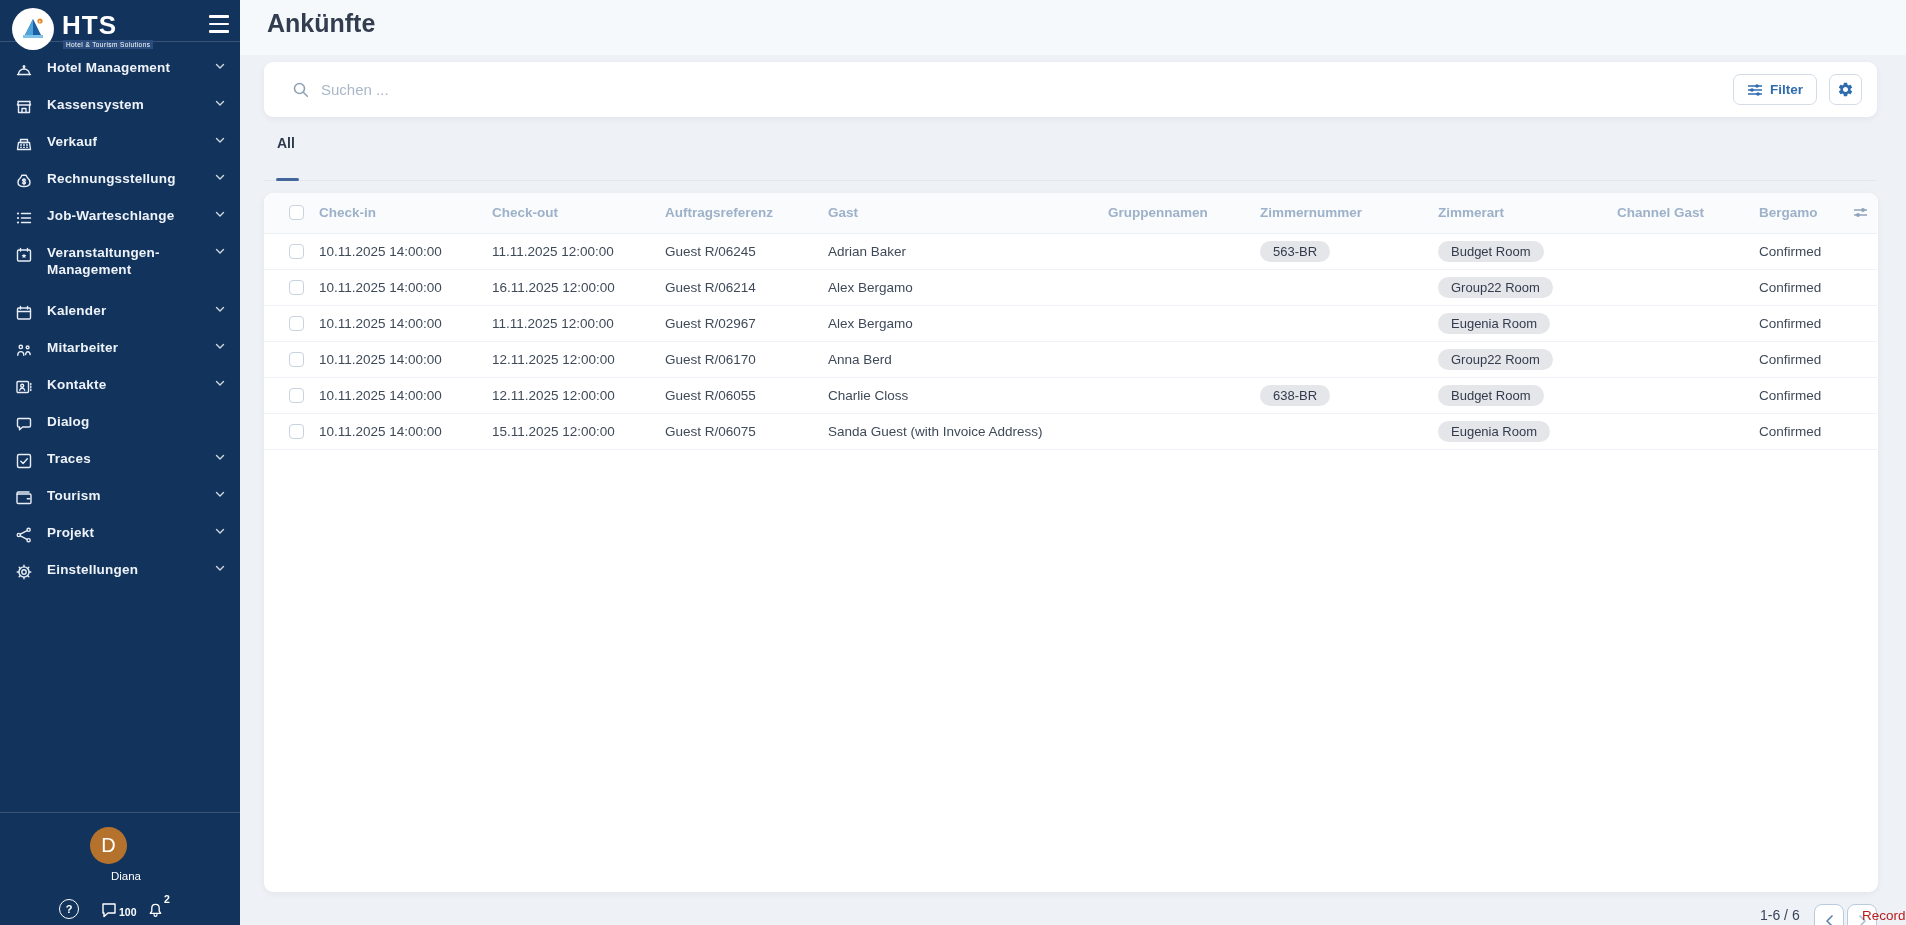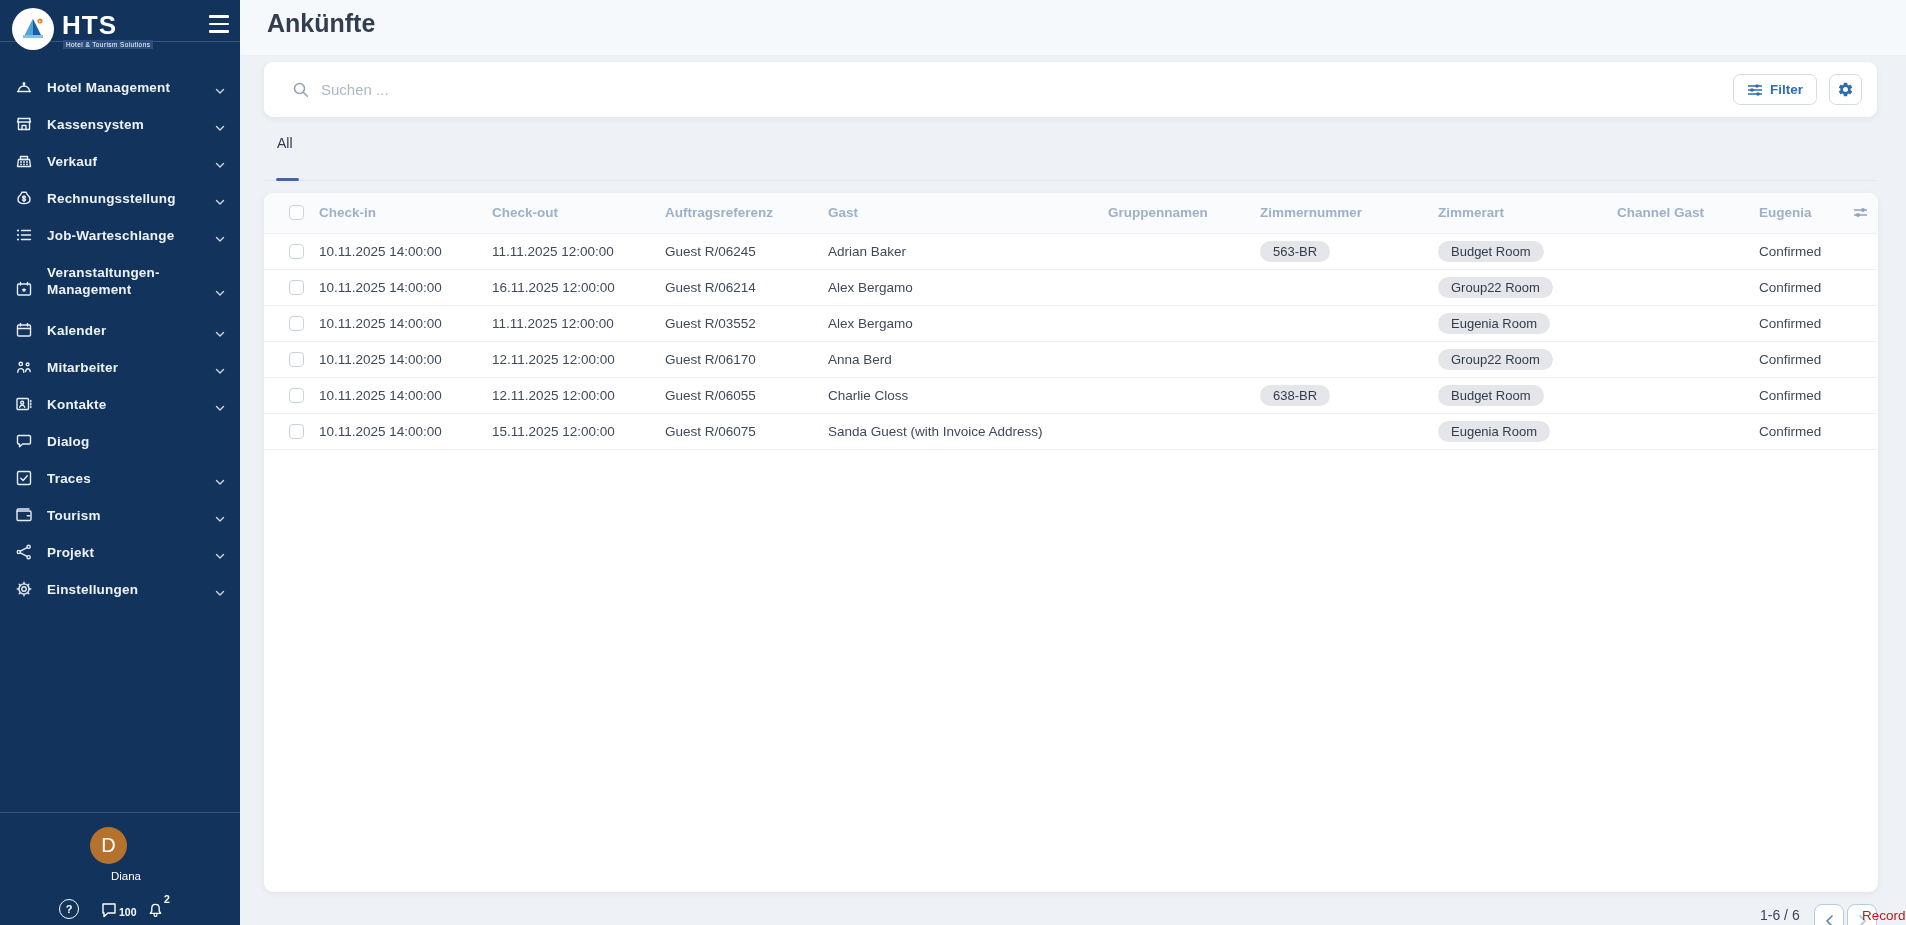--- a/index.html
+++ b/index.html
@@ -15,21 +15,21 @@
   .logo-mark { width:26px; height:26px; }
   .logo-text { position:absolute; left:62px; top:12px; font-size:26px; font-weight:700;
     letter-spacing:1px; color:#fff; line-height:1; }
   .logo-tag { position:absolute; left:63px; top:40px; font-size:6.5px; letter-spacing:.4px;
     color:#fff; background:#2a4d7d; padding:1px 3px; }
   .hamburger { position:absolute; right:8px; top:13px; width:26px; height:22px;
     display:flex; flex-direction:column; justify-content:space-between; padding:2px 3px; cursor:pointer; }
   .hamburger span { display:block; height:2.6px; background:#fff; border-radius:1px; }
 
   .menu { position:absolute; top:60px; left:0; right:0; }
-  .mi { display:flex; align-items:flex-end; min-height:37px; padding:0 14px 0 14px; cursor:pointer; }
+  .mi { display:flex; align-items:flex-start; min-height:37px; padding:0 14px 0 14px; cursor:pointer; }
   .mi-ic { width:20px; height:20px; flex:0 0 20px; margin-right:13px; display:flex; align-items:center; }
   .mi-ic svg { stroke:#e9eef6; fill:none; stroke-width:1.4; stroke-linecap:round; stroke-linejoin:round; }
   .mi-lb { flex:1; font-size:13.5px; font-weight:600; letter-spacing:.2px; line-height:1.25; padding-right:6px; }
   .mi-ch { flex:0 0 12px; opacity:.8; }
   .mi.two-line { min-height:54px; margin-bottom:4px; }
 
   .sb-divider { position:absolute; left:0; right:0; top:812px; height:1px; background:rgba(255,255,255,.16); }
   .avatar { position:absolute; left:90px; top:827px; width:37px; height:37px; border-radius:50%;
     background:#b5722c; color:#fff; font-size:20px; font-weight:400;
     display:flex; align-items:center; justify-content:center; cursor:pointer; }
@@ -57,21 +57,21 @@
     font-family:"Liberation Sans","DejaVu Sans",sans-serif; background:transparent; }
   .search-input::placeholder { color:#a9b7c7; }
   .btn-filter { display:flex; align-items:center; gap:7px; height:31px; padding:0 13px;
     border:1px solid #d4dde7; border-radius:7px; background:#fff; color:#2e6cae;
     font-size:13.5px; font-weight:700; cursor:pointer; margin-right:12px;
     font-family:"Liberation Sans","DejaVu Sans",sans-serif; }
   .btn-gear { width:33px; height:31px; border:1px solid #d4dde7; border-radius:7px; background:#fff;
     display:flex; align-items:center; justify-content:center; cursor:pointer; margin-right:15px; }
 
   .tabbar { position:absolute; left:24px; top:134px; width:1613px; }
-  .tab { display:inline-block; margin-left:13px; font-size:14px; font-weight:400; color:#2f3a4d;
+  .tab { display:inline-block; margin-left:13px; font-size:14px; font-weight:700; color:#2f3a4d;
     padding-bottom:13px; cursor:pointer; }
   .tab-line { position:absolute; left:0; right:0; top:46px; height:1px; background:#e2e8ef; }
   .tab-indicator { position:absolute; left:12px; top:44px; width:23px; height:3px;
     border-radius:2px; background:#44679b; }
 
   .table-card { position:absolute; left:24px; top:193px; width:1614px; height:699px; background:#fff;
     border-radius:9px; box-shadow:0 2px 6px rgba(28,48,84,.06); overflow:hidden; }
   table.grid { border-collapse:collapse; table-layout:fixed; width:1613px; }
   table.grid col.c-cb{width:55px} col.c-in{width:173px} col.c-out{width:173px} col.c-ref{width:163px}
   col.c-gast{width:280px} col.c-grp{width:152px} col.c-znr{width:178px} col.c-zart{width:179px}
@@ -377,21 +377,21 @@
               <div class="cb"></div>
             </th>
           <th>Check-in</th>
           <th>Check-out</th>
           <th>Auftragsreferenz</th>
           <th>Gast</th>
           <th>Gruppennamen</th>
           <th>Zimmernummer</th>
           <th>Zimmerart</th>
           <th>Channel Gast</th>
-          <th>Eugenia</th>
+          <th>Bergamo</th>
           <th>
               <span class="hdr-set">
                 <svg width="17" height="15" viewBox="0 0 17 15">
                   <path d="M2 5h13M2 10h13" stroke="#8fa3bc" stroke-width="1.5"></path>
                   <circle cx="11" cy="5" r="1.9" fill="#8fa3bc"></circle>
                   <circle cx="6" cy="10" r="1.9" fill="#8fa3bc"></circle>
                 </svg>
               </span>
             </th>
         </tr>
@@ -426,21 +426,21 @@
           <td></td>
           <td>Confirmed</td>
           <td></td>
         </tr>
         <tr>
           <td class="cb-cell">
               <div class="cb"></div>
             </td>
           <td>10.11.2025 14:00:00</td>
           <td>11.11.2025 12:00:00</td>
-          <td>Guest R/03552</td>
+          <td>Guest R/02967</td>
           <td>Alex Bergamo</td>
           <td></td>
           <td></td>
           <td><span class="badge">Eugenia Room</span></td>
           <td></td>
           <td>Confirmed</td>
           <td></td>
         </tr>
         <tr>
           <td class="cb-cell">

